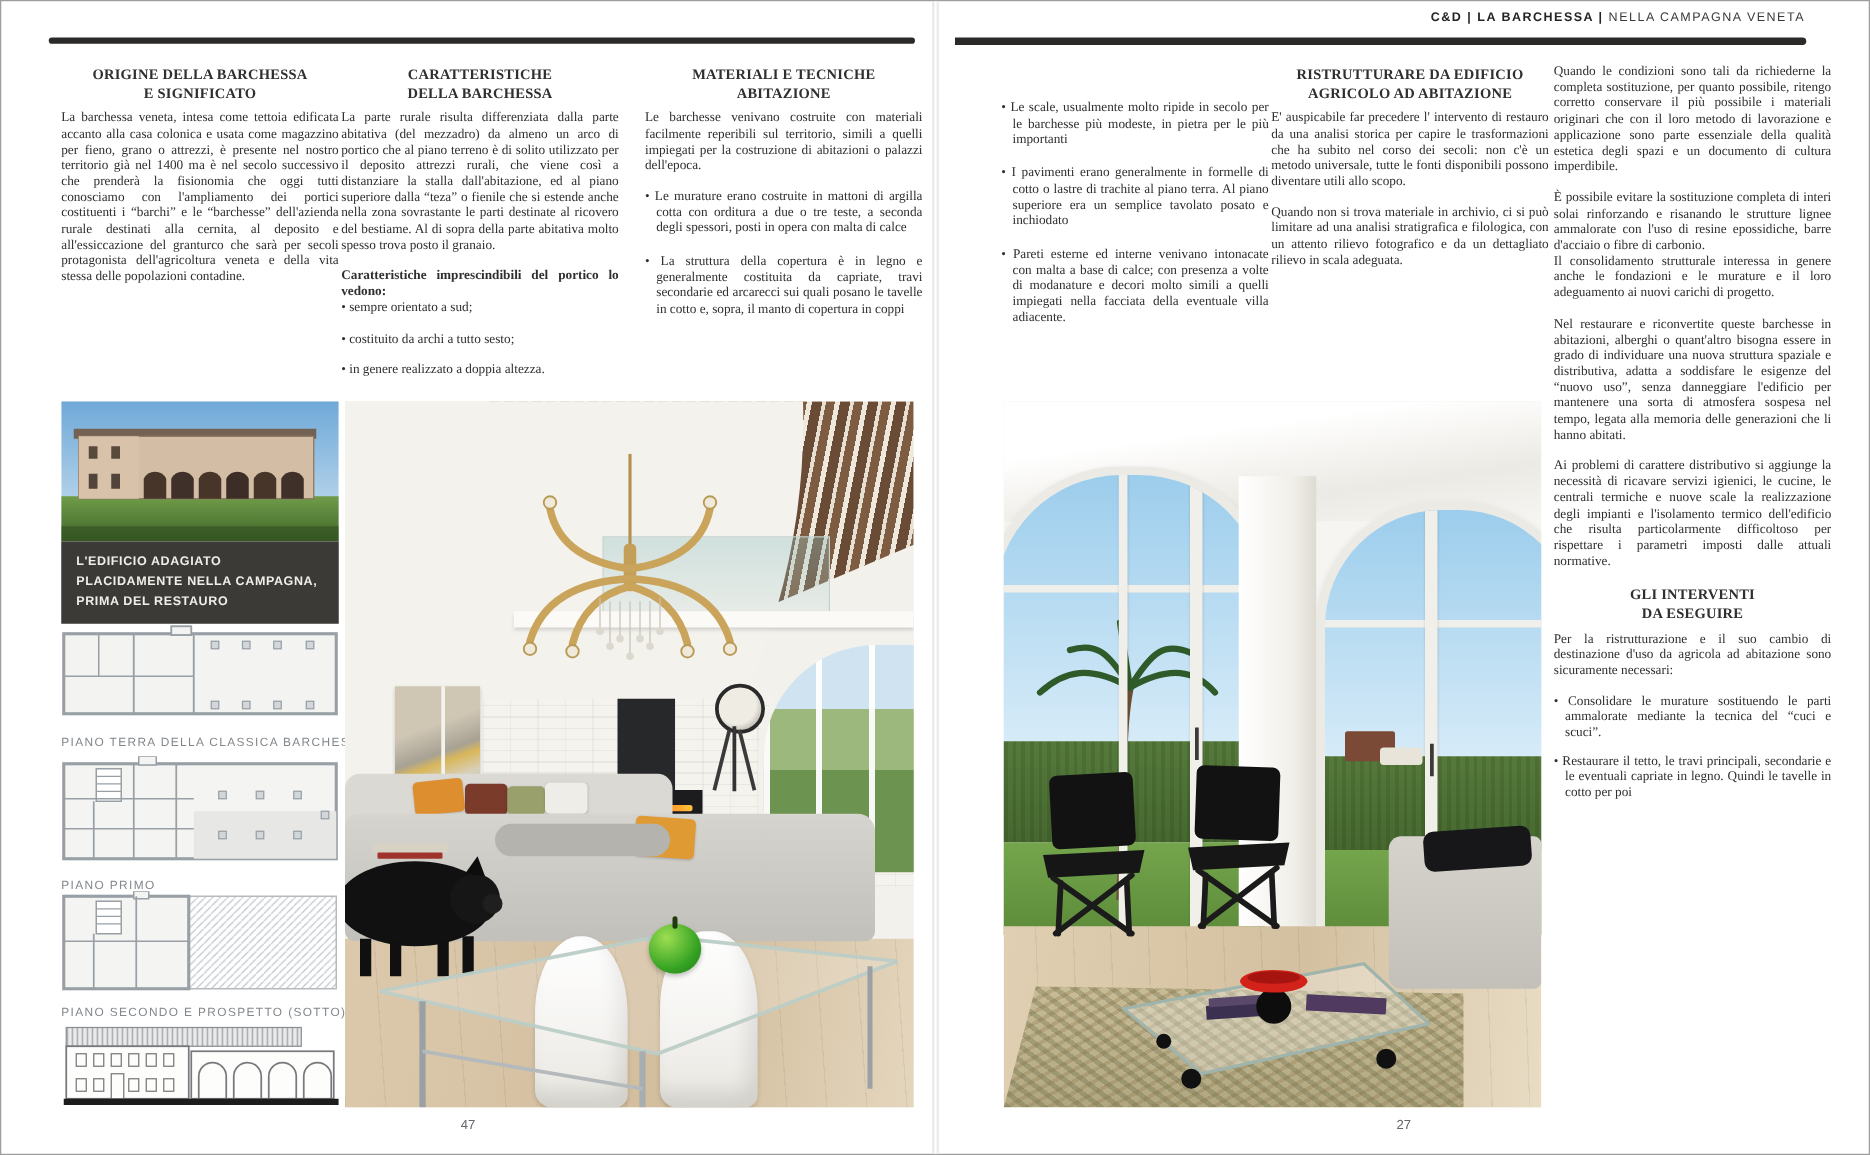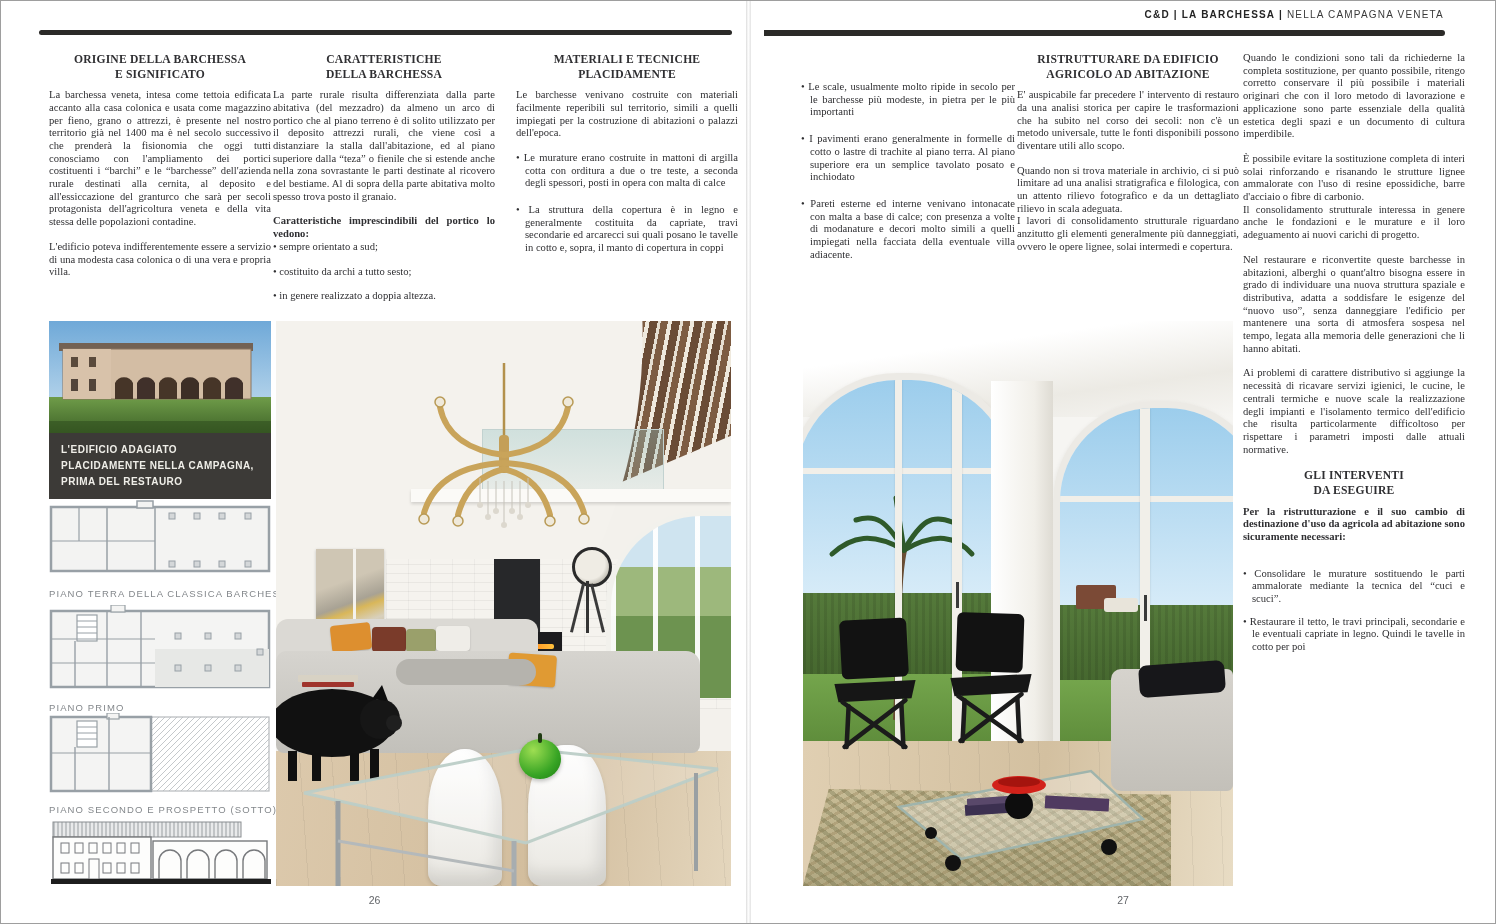--- a/index.html
+++ b/index.html
@@ -139,39 +139,38 @@
 
   <div class="page page-left">
     <div class="abs top-rule" style="left:38px;top:29px;width:693px;"></div>
 
     <div class="col" style="left:48px;top:51px;">
       <h2 class="heading">
         <span>ORIGINE DELLA BARCHESSA</span>
         <span>E SIGNIFICATO</span>
       </h2>
       <p>La barchessa veneta, intesa come tettoia edificata accanto alla casa colonica e usata come magazzino per fieno, grano o attrezzi, è presente nel nostro territorio già nel 1400 ma è nel secolo successivo che prenderà la fisionomia che oggi tutti conosciamo con l'ampliamento dei portici costituenti i “barchi” e le “barchesse” dell'azienda rurale destinati alla cernita, al deposito e all'essiccazione del granturco che sarà per secoli protagonista dell'agricoltura veneta e della vita stessa delle popolazioni contadine.</p>
-      <p>L'edificio poteva indifferentemente essere a servizio di una modesta casa colonica o di una vera e propria villa.</p>
     </div>
 
     <div class="col" style="left:272px;top:51px;">
       <h2 class="heading">
         <span>CARATTERISTICHE</span>
         <span>DELLA BARCHESSA</span>
       </h2>
       <p>La parte rurale risulta differenziata dalla parte abitativa (del mezzadro) da almeno un arco di portico che al piano terreno è di solito utilizzato per il deposito attrezzi rurali, che viene così a distanziare la stalla dall'abitazione, ed al piano superiore dalla “teza” o fienile che si estende anche nella zona sovrastante le parti destinate al ricovero del bestiame. Al di sopra della parte abitativa molto spesso trova posto il granaio.</p>
       <p class="subheading tight">Caratteristiche imprescindibili del portico lo vedono:</p>
       <p class="bullet">• sempre orientato a sud;</p>
       <p class="bullet">• costituito da archi a tutto sesto;</p>
       <p class="bullet">• in genere realizzato a doppia altezza.</p>
     </div>
 
     <div class="col" style="left:515px;top:51px;">
       <h2 class="heading">
         <span>MATERIALI E TECNICHE</span>
-        <span>PLACIDAMENTE</span>
+        <span>ABITAZIONE</span>
       </h2>
       <p>Le barchesse venivano costruite con materiali facilmente reperibili sul territorio, simili a quelli impiegati per la costruzione di abitazioni o palazzi dell'epoca.</p>
       <p class="bullet sp">• Le murature erano costruite in mattoni di argilla cotta con orditura a due o tre teste, a seconda degli spessori, posti in opera con malta di calce</p>
       <p class="bullet">• La struttura della copertura è in legno e generalmente costituita da capriate, travi secondarie ed arcarecci sui quali posano le tavelle in cotto e, sopra, il manto di copertura in coppi</p>
     </div>
 
     <figure class="abs" style="left:48px;top:320px;width:222px;margin:0;">
       <svg class="abs" style="position:static" width="222" height="112" viewBox="0 0 222 112">
         <rect width="222" height="112" fill="url(#skyg)"></rect>
         <rect y="76" width="222" height="36" fill="url(#grassg)"></rect>
@@ -366,21 +365,21 @@
       <svg class="abs" style="left:0;top:400px;" width="455" height="165" viewBox="0 0 455 165">
         <polygon points="28,72 252,28 442,48 250,122" fill="rgba(255,255,255,0.18)" stroke="rgba(188,205,199,0.95)" stroke-width="3"></polygon>
         <line x1="62" y1="80" x2="62" y2="165" stroke="#9aa0a3" stroke-width="5"></line>
         <line x1="238" y1="120" x2="238" y2="165" stroke="#a7adb0" stroke-width="5"></line>
         <line x1="420" y1="52" x2="420" y2="150" stroke="#9aa0a3" stroke-width="4"></line>
         <line x1="62" y1="120" x2="238" y2="150" stroke="#b4b9bb" stroke-width="3"></line>
       </svg>
       <div class="abs apple" style="left:243px;top:418px;width:42px;height:40px;"></div>
     </div>
 
-    <div class="page-number">26</div>
+    <div class="page-number">47</div>
   </div>
 
   <div class="spine"></div>
 
   <div class="page page-right">
     <div class="rp-header">
       <span class="strong">C&amp;D  |  LA BARCHESSA  |</span>
       <span>NELLA CAMPAGNA VENETA</span>
     </div>
     <div class="abs top-rule-r" style="left:14px;top:29px;width:681px;"></div>
@@ -391,34 +390,33 @@
       <p class="bullet">• Pareti esterne ed interne venivano intonacate con malta a base di calce; con presenza a volte di modanature e decori molto simili a quelli impiegati nella facciata della eventuale villa adiacente.</p>
     </div>
 
     <div class="col" style="left:267px;top:51px;">
       <h2 class="heading">
         <span>RISTRUTTURARE DA EDIFICIO</span>
         <span>AGRICOLO AD ABITAZIONE</span>
       </h2>
       <p>E' auspicabile far precedere l' intervento di restauro da una analisi storica per capire le trasformazioni che ha subito nel corso dei secoli: non c'è un metodo universale, tutte le fonti disponibili possono diventare utili allo scopo.</p>
       <p class="tight">Quando non si trova materiale in archivio, ci si può limitare ad una analisi stratigrafica e filologica, con un attento rilievo fotografico e da un dettagliato rilievo in scala adeguata.</p>
-      <p class="tight">I lavori di consolidamento strutturale riguardano anzitutto gli elementi generalmente più danneggiati, ovvero le opere lignee, solai intermedi e copertura.</p>
     </div>
 
     <div class="col" style="left:493px;top:51px;height:834px;overflow:hidden;">
       <p>Quando le condizioni sono tali da richiederne la completa sostituzione, per quanto possibile, ritengo corretto conservare il più possibile i materiali originari che con il loro metodo di lavorazione e applicazione sono parte essenziale della qualità estetica degli spazi e un documento di cultura imperdibile.</p>
       <p class="tight">È possibile evitare la sostituzione completa di interi solai rinforzando e risanando le strutture lignee ammalorate con l'uso di resine epossidiche, barre d'acciaio o fibre di carbonio.</p>
       <p>Il consolidamento strutturale interessa in genere anche le fondazioni e le murature e il loro adeguamento ai nuovi carichi di progetto.</p>
       <p>Nel restaurare e riconvertite queste barchesse in abitazioni, alberghi o quant'altro bisogna essere in grado di individuare una nuova struttura spaziale e distributiva, adatta a soddisfare le esigenze del “nuovo uso”, senza danneggiare l'edificio per mantenere una sorta di atmosfera sospesa nel tempo, legata alla memoria delle generazioni che li hanno abitati.</p>
       <p>Ai problemi di carattere distributivo si aggiunge la necessità di ricavare servizi igienici, le cucine, le centrali termiche e nuove scale la realizzazione degli impianti e l'isolamento termico dell'edificio che risulta particolarmente difficoltoso per rispettare i parametri imposti dalle attuali normative.</p>
       <h2 class="heading" style="margin-top:4px;">
         <span>GLI INTERVENTI</span>
         <span>DA ESEGUIRE</span>
       </h2>
-      <p style="margin-bottom:24px;font-weight:bold;">Per la ristrutturazione e il suo cambio di destinazione d'uso da agricola ad abitazione sono sicuramente necessari:</p>
+      <p style="margin-bottom:12px;">Per la ristrutturazione e il suo cambio di destinazione d'uso da agricola ad abitazione sono sicuramente necessari:</p>
       <p class="bullet sp" style="margin-bottom:10px;">• Consolidare le murature sostituendo le parti ammalorate mediante la tecnica del “cuci e scuci”.</p>
       <p class="bullet">• Restaurare il tetto, le travi principali, secondarie e le eventuali capriate in legno. Quindi le tavelle in cotto per poi</p>
     </div>
 
     <div class="abs photo-frame" style="left:53px;top:320px;width:430px;height:565px;">
       <div class="abs pr-base"></div>
       <div class="abs pr-soffit"></div>
 
       <div class="abs arch-window" style="left:-14px;top:52px;width:216px;height:368px;border-radius:108px 108px 0 0;">
         <div class="aw-sky"></div>

